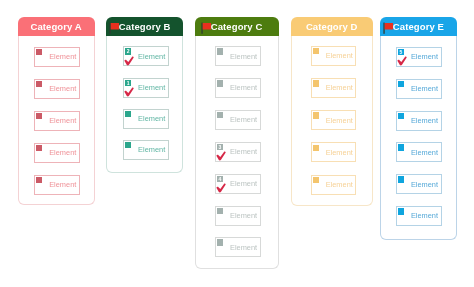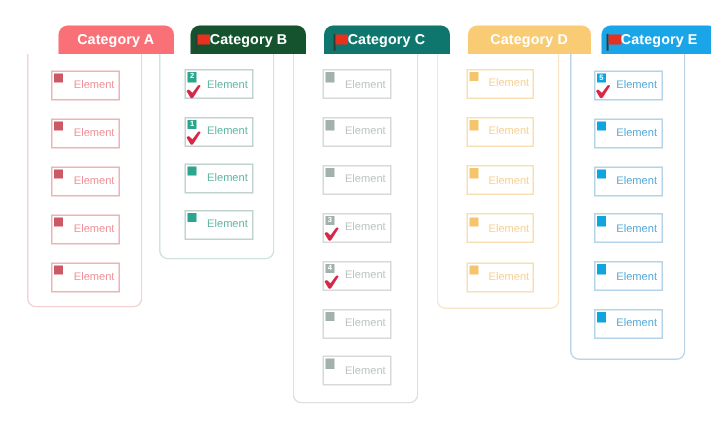--- a/index.html
+++ b/index.html
@@ -4,21 +4,21 @@
 <title>Kanban Board</title>
 <style>
   html,body{margin:0;padding:0;}
   body{width:474px;height:287px;background:#ffffff;
        font-family:"Liberation Sans",sans-serif;overflow:hidden;}
   #board{position:relative;width:474px;height:287px;}
   .column{position:absolute;top:17px;}
   .col-header{position:absolute;left:0;top:0;height:19px;width:100%;
               border-radius:6px 6px 0 0;display:flex;align-items:center;
               justify-content:center;color:#ffffff;font-weight:bold;
-              font-size:9.5px;letter-spacing:.1px;white-space:nowrap;margin-left:21px;}
+              font-size:9.5px;letter-spacing:.1px;white-space:nowrap;}
   .col-title{position:relative;}
   .flag{position:absolute;right:100%;top:50%;transform:translateY(-50%);
         margin-top:1px;line-height:0;}
   .col-body{position:absolute;left:0;top:19px;width:100%;background:#ffffff;
             border:1px solid;border-top:none;border-radius:0 0 6px 6px;
             box-sizing:border-box;}
   .card{position:absolute;height:20px;border:1px solid;background:#ffffff;
         box-sizing:border-box;}
   .sq{position:absolute;left:0.9px;top:1.1px;width:6.2px;height:6.3px;}
   .badge{color:#ffffff;font-size:5px;line-height:6.3px;text-align:center;
@@ -87,21 +87,21 @@
         <span class="sq" style="background: rgb(43, 166, 140);"></span>
         <span class="card-label" style="color: rgb(95, 181, 163);">Element</span>
       </div>
       <div class="card" style="border-color: rgb(194, 211, 207); left: 15.7px; width: 45.7px; top: 104px;">
         <span class="sq" style="background: rgb(43, 166, 140);"></span>
         <span class="card-label" style="color: rgb(95, 181, 163);">Element</span>
       </div>
     </div>
   </div>
   <div class="column" style="left: 194.6px; width: 84px;">
-    <div class="col-header" style="background: #0f766e;">
+    <div class="col-header" style="background: #4d7c0f;">
       <span class="col-title">Category C
         <span class="flag"><svg width="10" height="13" viewBox="0 0 10 13">
               <rect x="0.4" y="1.1" width="1.3" height="11.2" fill="#2f3b33"></rect>
               <path d="M1.7 1.5 H10 V8.1 H1.7 Z" fill="#e8301e"></path>
             </svg></span>
       </span>
     </div>
     <div class="col-body" style="border-color: rgb(224, 224, 224); height: 232.9px;">
       <div class="card" style="border-color: rgb(215, 217, 216); left: 19.4px; width: 45.7px; top: 10.3px;">
         <span class="sq" style="background: rgb(163, 177, 174);"></span>

